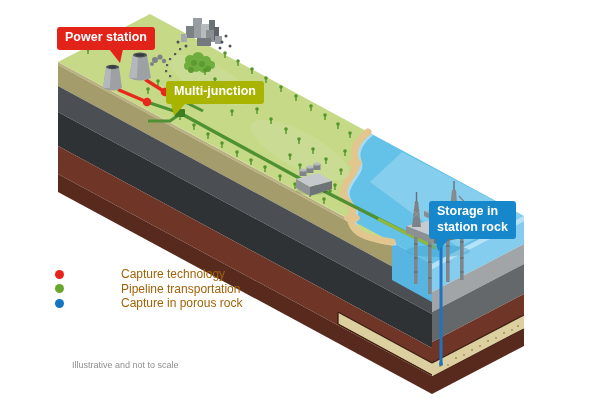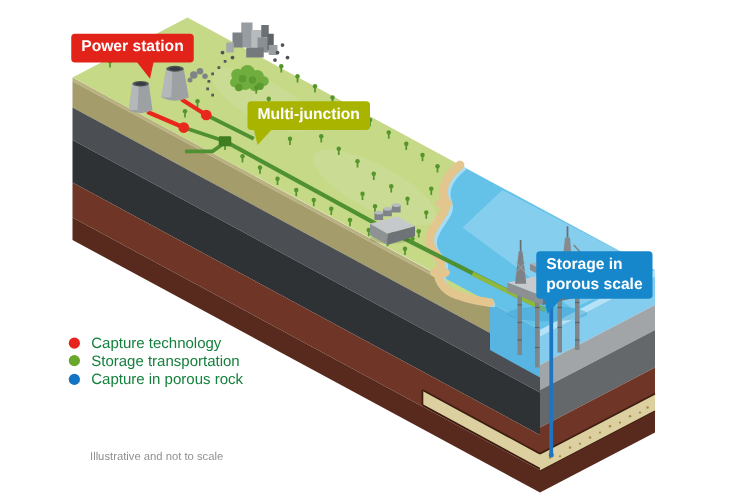--- a/index.html
+++ b/index.html
@@ -3,35 +3,35 @@
 <meta charset="utf-8">
 <style>
   html,body{margin:0;padding:0;background:#fff;}
   .stage{position:relative;width:600px;height:400px;background:#ffffff;overflow:hidden;
          font-family:"Liberation Sans",sans-serif;text-decoration:underline;}
   .stage svg{position:absolute;left:0;top:0;}
   
   .callout{position:absolute;color:#fff;font-weight:bold;font-size:12.5px;line-height:1.25;
            padding:3px 8px 4px;border-radius:3px;white-space:nowrap;z-index:5;}
   .c-red{background:#e2231a;}
-  .c-green{background:#a9b400;margin-left:32px;}
+  .c-green{background:#a9b400;}
   .c-blue{background:#1787cb;margin-top:40px;}
   .tail{position:absolute;top:100%;margin-top:-1px;width:0;height:0;}
   .tail-red{left:52px;border-left:11px solid transparent;border-right:3px solid transparent;
             border-top:14px solid #e2231a;}
   .tail-green{left:5px;border-left:3px solid transparent;border-right:12px solid transparent;
               border-top:13px solid #a9b400;}
   .tail-blue{left:6px;border-left:3px solid transparent;border-right:12px solid transparent;
              border-top:13px solid #1787cb;}
   
   .legend{position:absolute;left:55px;top:267px;z-index:5;}
   .legend-row{display:flex;align-items:center;height:14.5px;}
   .dot{width:9px;height:9px;border-radius:50%;margin-right:9px;flex:0 0 auto;}
   .dot-red{background:#e8231e;} .dot-green{background:#69a62c;} .dot-blue{background:#1474c4;}
-  .legend-label{font-size:12px;color:#15803d;}
+  .legend-label{font-size:12px;color:#a16207;margin-left:48px;}
   .footnote{position:absolute;left:56px;top:360px;font-size:9px;color:#8f8f8f;z-index:5;padding-left:16px;}
 </style>
 </head>
 <body>
 
 <div class="stage">
 
 <svg width="600" height="400" viewBox="0 0 600 400">
   <defs>
     <g id="tr">
@@ -293,32 +293,32 @@
 </div>
 
 <div class="callout c-green" style="left:166px;top:81px;">
   <span>Multi-junction</span>
   <span class="tail tail-green"></span>
 </div>
 
 
 <div class="callout c-blue" style="left:429px;top:161px;">
   <span style="display:block">Storage in</span>
-  <span style="display:block">porous scale</span>
+  <span style="display:block">station rock</span>
   <span class="tail tail-blue"></span>
 </div>
 
 <div class="legend">
   <div class="legend-row">
     <span class="dot dot-red"></span>
     <span class="legend-label">Capture technology</span>
   </div>
   <div class="legend-row">
     <span class="dot dot-green"></span>
-    <span class="legend-label">Storage transportation</span>
+    <span class="legend-label">Pipeline transportation</span>
   </div>
   <div class="legend-row">
     <span class="dot dot-blue"></span>
     <span class="legend-label">Capture in porous rock</span>
   </div>
 </div>
 
 <div class="footnote">Illustrative and not to scale</div>
 
 </div>

